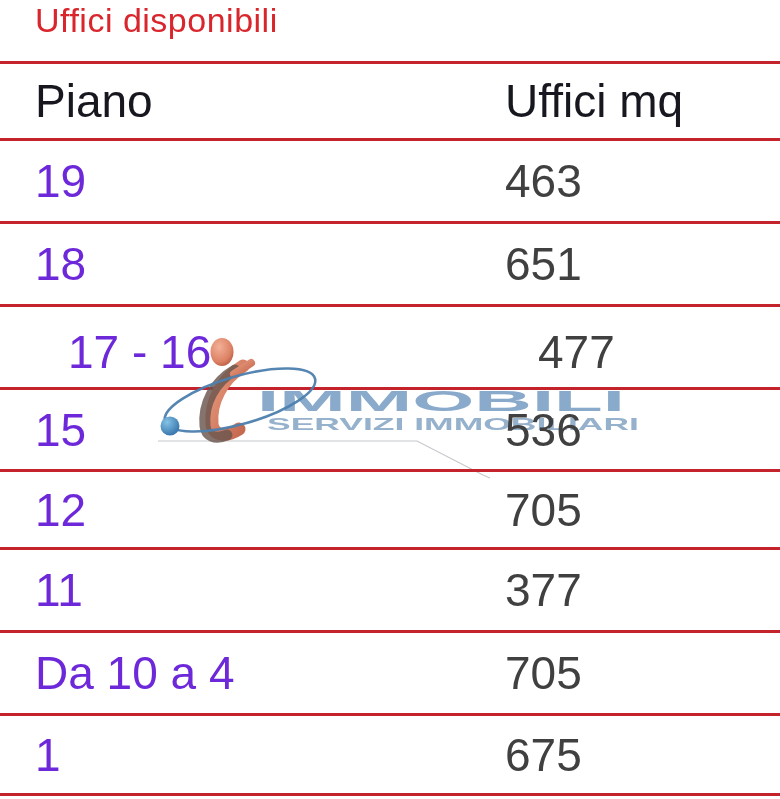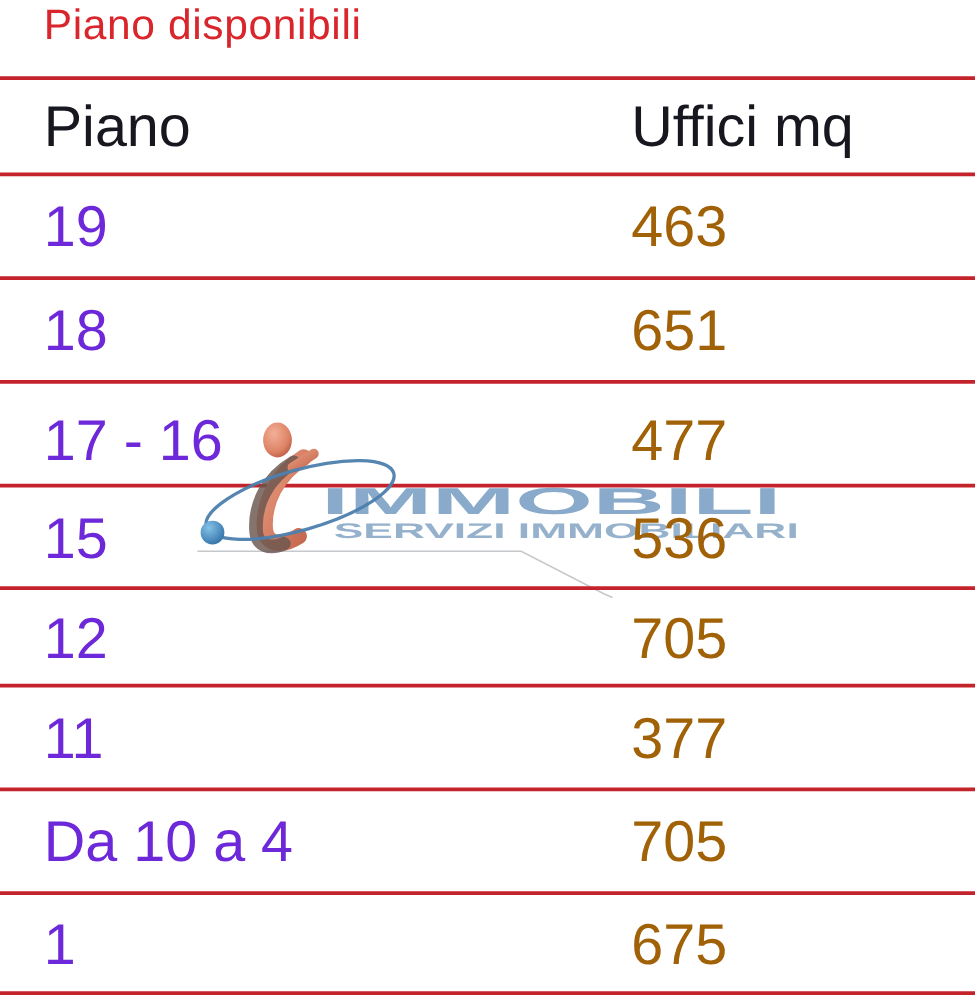--- a/index.html
+++ b/index.html
@@ -21,55 +21,55 @@
   .wm-tagline {
     font-family:"Liberation Sans", sans-serif; font-weight:bold;
     fill:#8aa9c7; opacity:0.9;
   }
   .wm-underline { stroke:#c5c8cc; stroke-width:1.2; fill:none; }
   
   .table-layer { position:absolute; inset:0; z-index:2; }
   .band { position:absolute; left:0; width:780px; display:flex; align-items:center; }
   .col-piano { display:inline-block; width:505px; padding-left:35px;
                font-size:46px; color:#6d28d9; }
-  .col-mq    { display:inline-block; font-size:46px; color:#a16207; }
+  .col-mq    { display:inline-block; font-size:46px; color:#404040; }
   .header .col-piano, .header .col-mq { color:#17171f; }
   
   .lines-layer { position:absolute; inset:0; z-index:3; pointer-events:none; }
   .red-line { position:absolute; left:0; width:780px; height:3px; background:#c4232b; }
   
   .logo-layer { position:absolute; left:150px; top:330px; z-index:4; }
 </style>
 </head>
 <body>
 
 <div class="page">
 
   <svg class="wm-text-layer" width="520" height="115" viewBox="0 0 520 115">
     <text class="wm-brand" x="107" y="41" font-size="30" textLength="368" lengthAdjust="spacingAndGlyphs">IMMOBILI</text>
     <text class="wm-tagline" x="117" y="60" font-size="17" textLength="372" lengthAdjust="spacingAndGlyphs">SERVIZI IMMOBILIARI</text>
     <polyline class="wm-underline" points="8,71 267,71 333,105 340,108"></polyline>
   </svg>
 
-  <div class="title">Piano disponibili</div>
+  <div class="title">Uffici disponibili</div>
 
   <div class="table-layer">
       <div class="band header" style="top: 64px; height: 74px;">
         <span class="col-piano">Piano</span>
         <span class="col-mq">Uffici mq</span>
       </div>
       <div class="band" style="top: 141px; height: 80px;">
         <span class="col-piano">19</span>
         <span class="col-mq">463</span>
       </div>
       <div class="band" style="top: 224px; height: 80px;">
         <span class="col-piano">18</span>
         <span class="col-mq">651</span>
       </div>
-      <div class="band" style="top: 307px; height: 89px;">
+      <div class="band" style="top: 307px; height: 89px; padding-left: 33px;">
         <span class="col-piano">17 - 16</span>
         <span class="col-mq">477</span>
       </div>
       <div class="band" style="top: 390px; height: 79px;">
         <span class="col-piano">15</span>
         <span class="col-mq">536</span>
       </div>
       <div class="band" style="top: 472px; height: 75px;">
         <span class="col-piano">12</span>
         <span class="col-mq">705</span>

